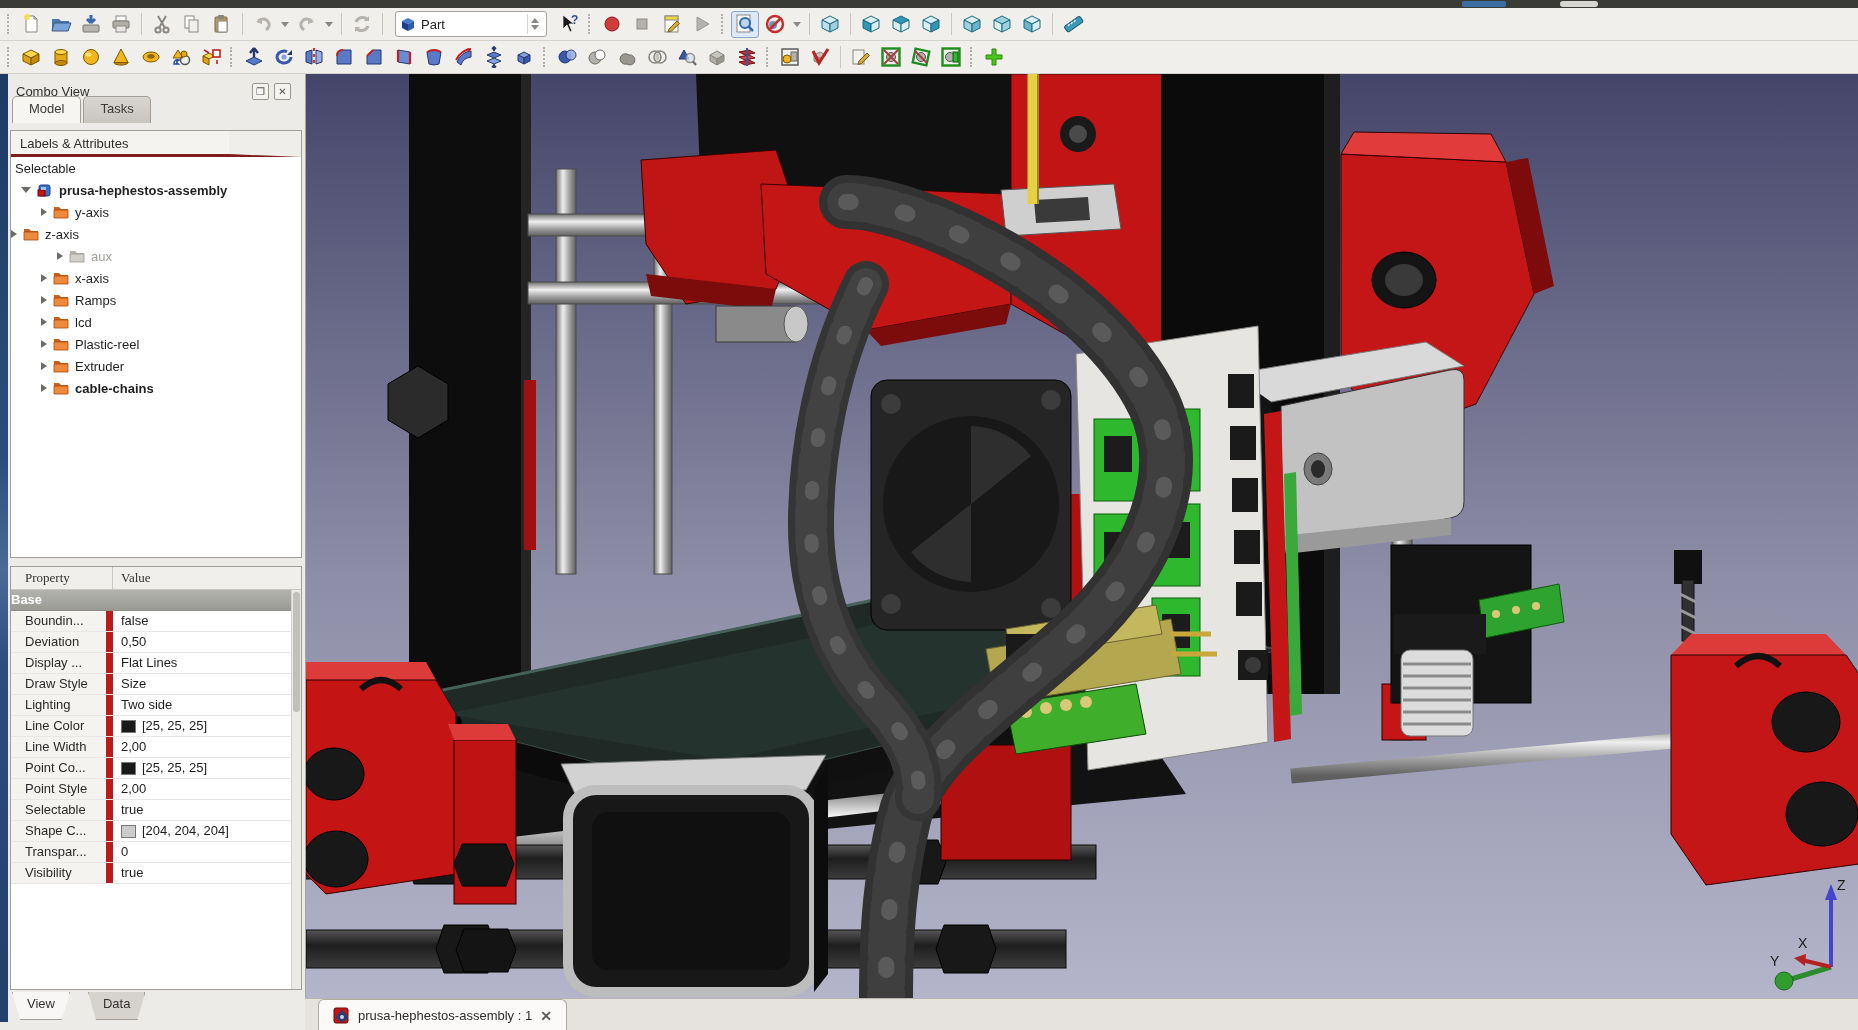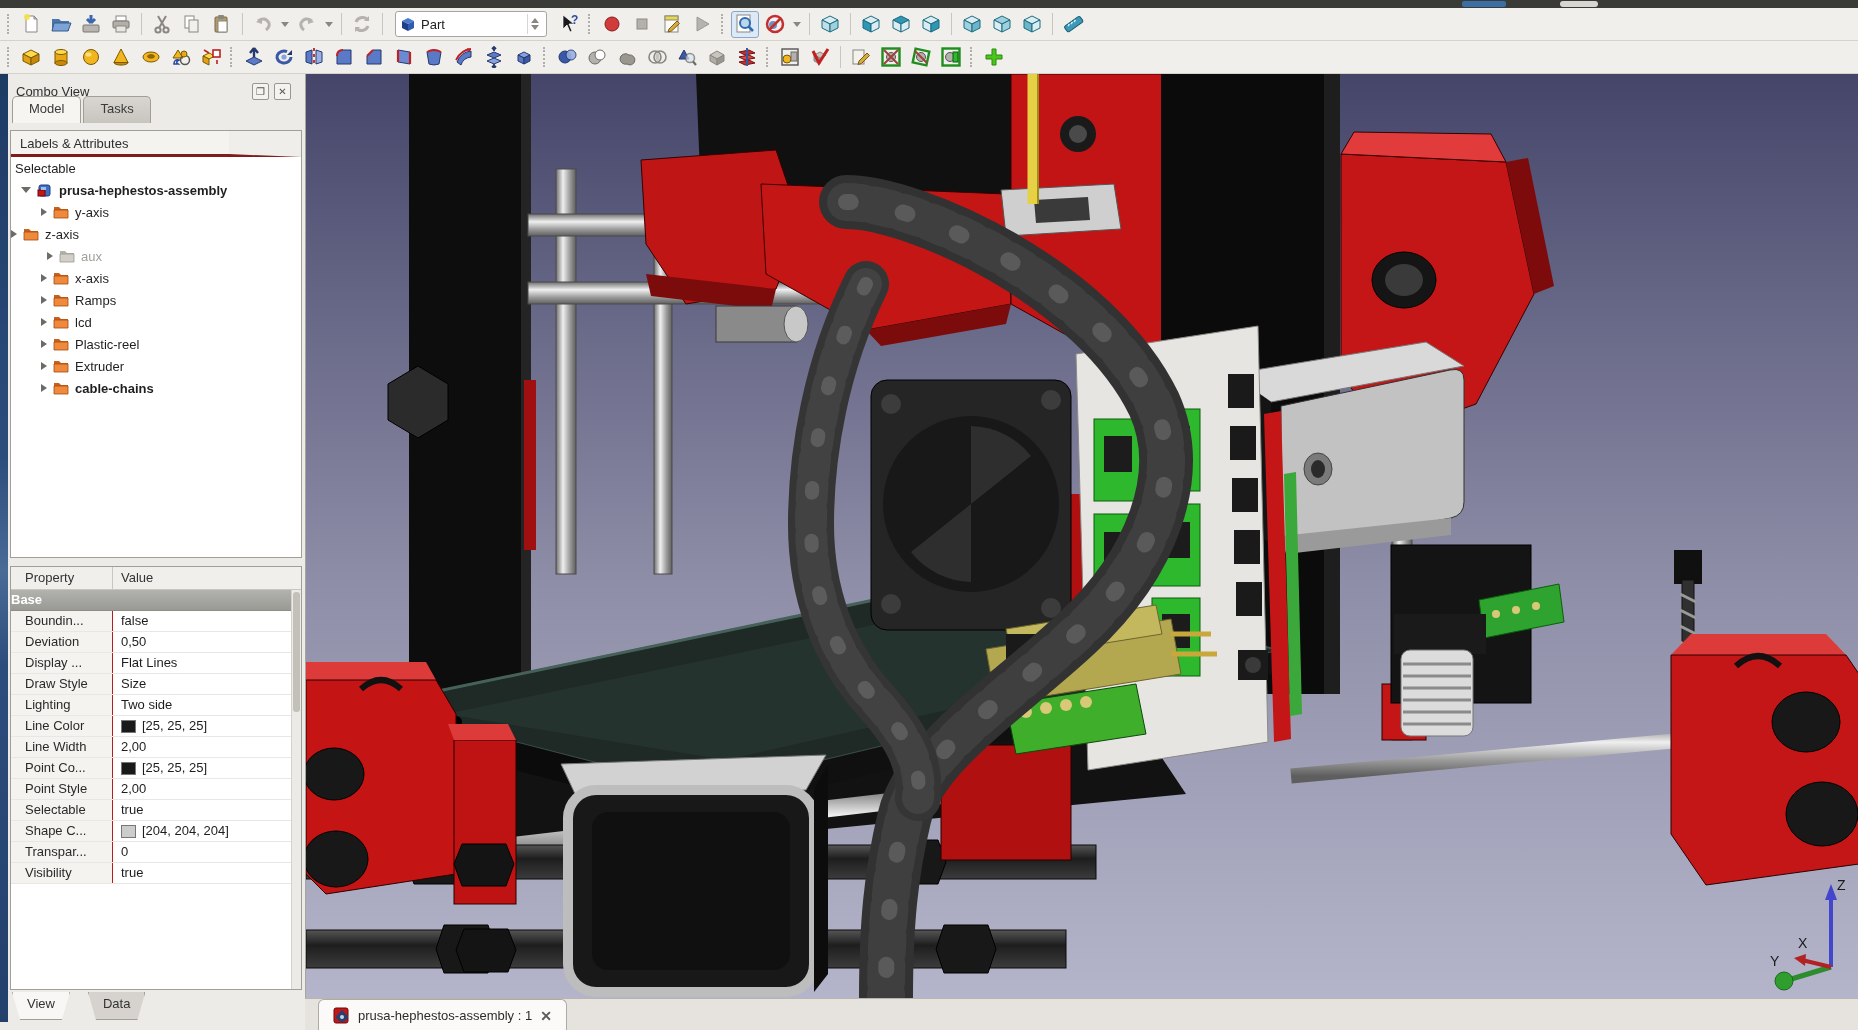--- a/index.html
+++ b/index.html
@@ -57,29 +57,29 @@
   .trow .ticon { width:16px; height:14px; margin:0 6px 0 6px; flex:none; }
   .tlabel { white-space:nowrap; color:#1f1f1f; }
   .trow.bold .tlabel { font-weight:bold; }
   .trow.dim .tlabel { color:#a3a09a; }
   .folder .fback { fill:#c9611c; } .folder .ffront { fill:#ef8a3d; stroke:#a34a10; stroke-width:0.8; }
   .trow.dim .folder .fback { fill:#b5b2ac; } .trow.dim .folder .ffront { fill:#d2cfc9; stroke:#9a978f; }
 
   
   .propbox { position:absolute; left:2px; top:492px; width:292px; height:424px;
              border:1px solid #a19e97; background:#ffffff; overflow:hidden; }
-  .phdr { display:flex; height:23px; background:#f0efec; border-bottom:1px solid #c9c6c0; }
+  .phdr { display:flex; height:23px; background:#f0efec; border-bottom:1px solid #c9c6c0;font-family:Liberation Serif, serif; }
   .phdr span { line-height:22px; color:#333; }
   .phdr .c1 { width:102px; padding-left:14px; border-right:1px solid #c9c6c0; }
   .phdr .c2 { flex:1; padding-left:8px; }
   .pgroup { height:21px; background:linear-gradient(#b2b2ae,#9a9a95); color:#fff; font-weight:bold;
             line-height:20px; border-bottom:1px solid #8e8e89; }
   .prow { display:flex; height:21px; border-bottom:1px solid #e9e7e3; }
   .prow .pname { width:102px; padding-left:14px; line-height:20px; color:#2a2a2a;
-                 background:#f4f3f0; border-right:1px solid #b91c1c; white-space:nowrap; overflow:hidden; }
+                 background:#f4f3f0; border-right:7px solid #b91c1c; white-space:nowrap; overflow:hidden; }
   .prow .pval { flex:1; padding-left:8px; line-height:20px; color:#1d1d1d; display:flex; align-items:center; gap:6px; white-space:nowrap;}
   .swatch { width:15px; height:13px; border:1px solid #777; flex:none; }
   .pscroll { position:absolute; right:0; top:23px; width:10px; height:401px; background:#eceae6; border-left:1px solid #d5d2cc;}
   .pscroll .thumb { position:absolute; left:1px; top:2px; width:7px; height:120px; background:#c3c0ba; border-radius:3px; }
 
   
   .vd-tabs { position:absolute; left:4px; top:918px; height:28px; display:flex; gap:18px; }
   .vd-tab { padding:4px 14px; color:#333; background:#d6d3ce; border:1px solid #a19e97; border-top:none;
             clip-path:polygon(0 0, 100% 0, 86% 100%, 14% 100%); }
   .vd-tab.active { background:#f8f7f5; }
@@ -551,21 +551,21 @@
         <span class="tlabel">y-axis</span>
       </div>
       <div class="trow" style="">
         <span class="exp closed"></span>
         <span class="ticon folder"><svg width="16" height="14">
               <path class="fback" d="M1 2 h5 l2 2 h7 v9 H1 z"></path>
               <path class="ffront" d="M1 5 h14 v8 H1 z"></path>
             </svg></span>
         <span class="tlabel">z-axis</span>
       </div>
-      <div class="trow dim" style="padding-left:36px">
+      <div class="trow dim" style="padding-left:46px">
         <span class="exp closed"></span>
         <span class="ticon folder"><svg width="16" height="14">
               <path class="fback" d="M1 2 h5 l2 2 h7 v9 H1 z"></path>
               <path class="ffront" d="M1 5 h14 v8 H1 z"></path>
             </svg></span>
         <span class="tlabel">aux</span>
       </div>
       <div class="trow" style="padding-left:30px">
         <span class="exp closed"></span>
         <span class="ticon folder"><svg width="16" height="14">

